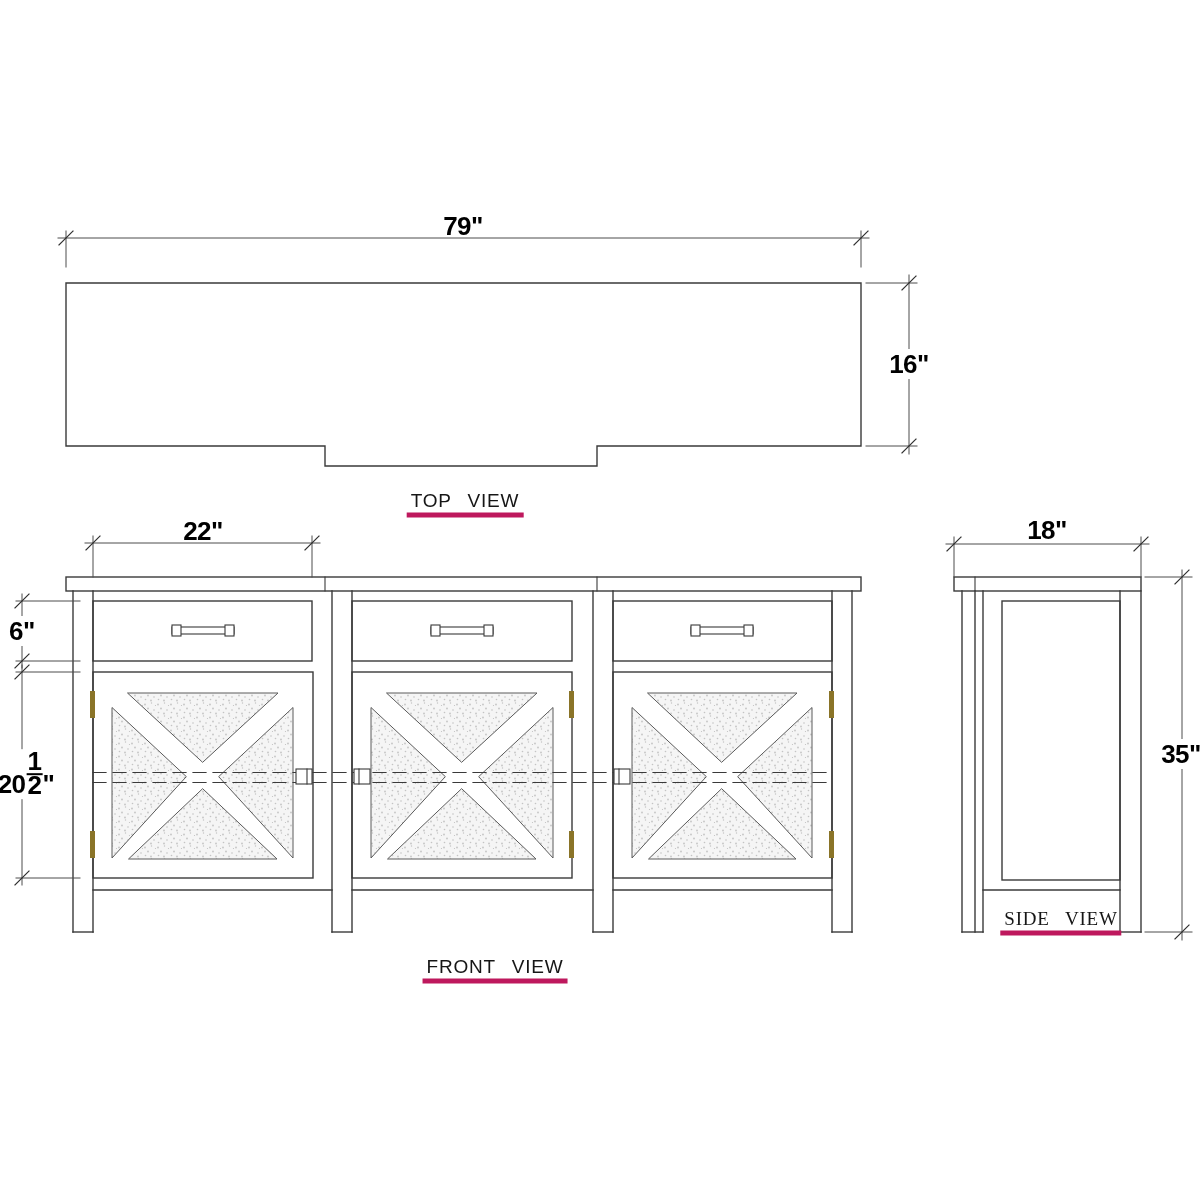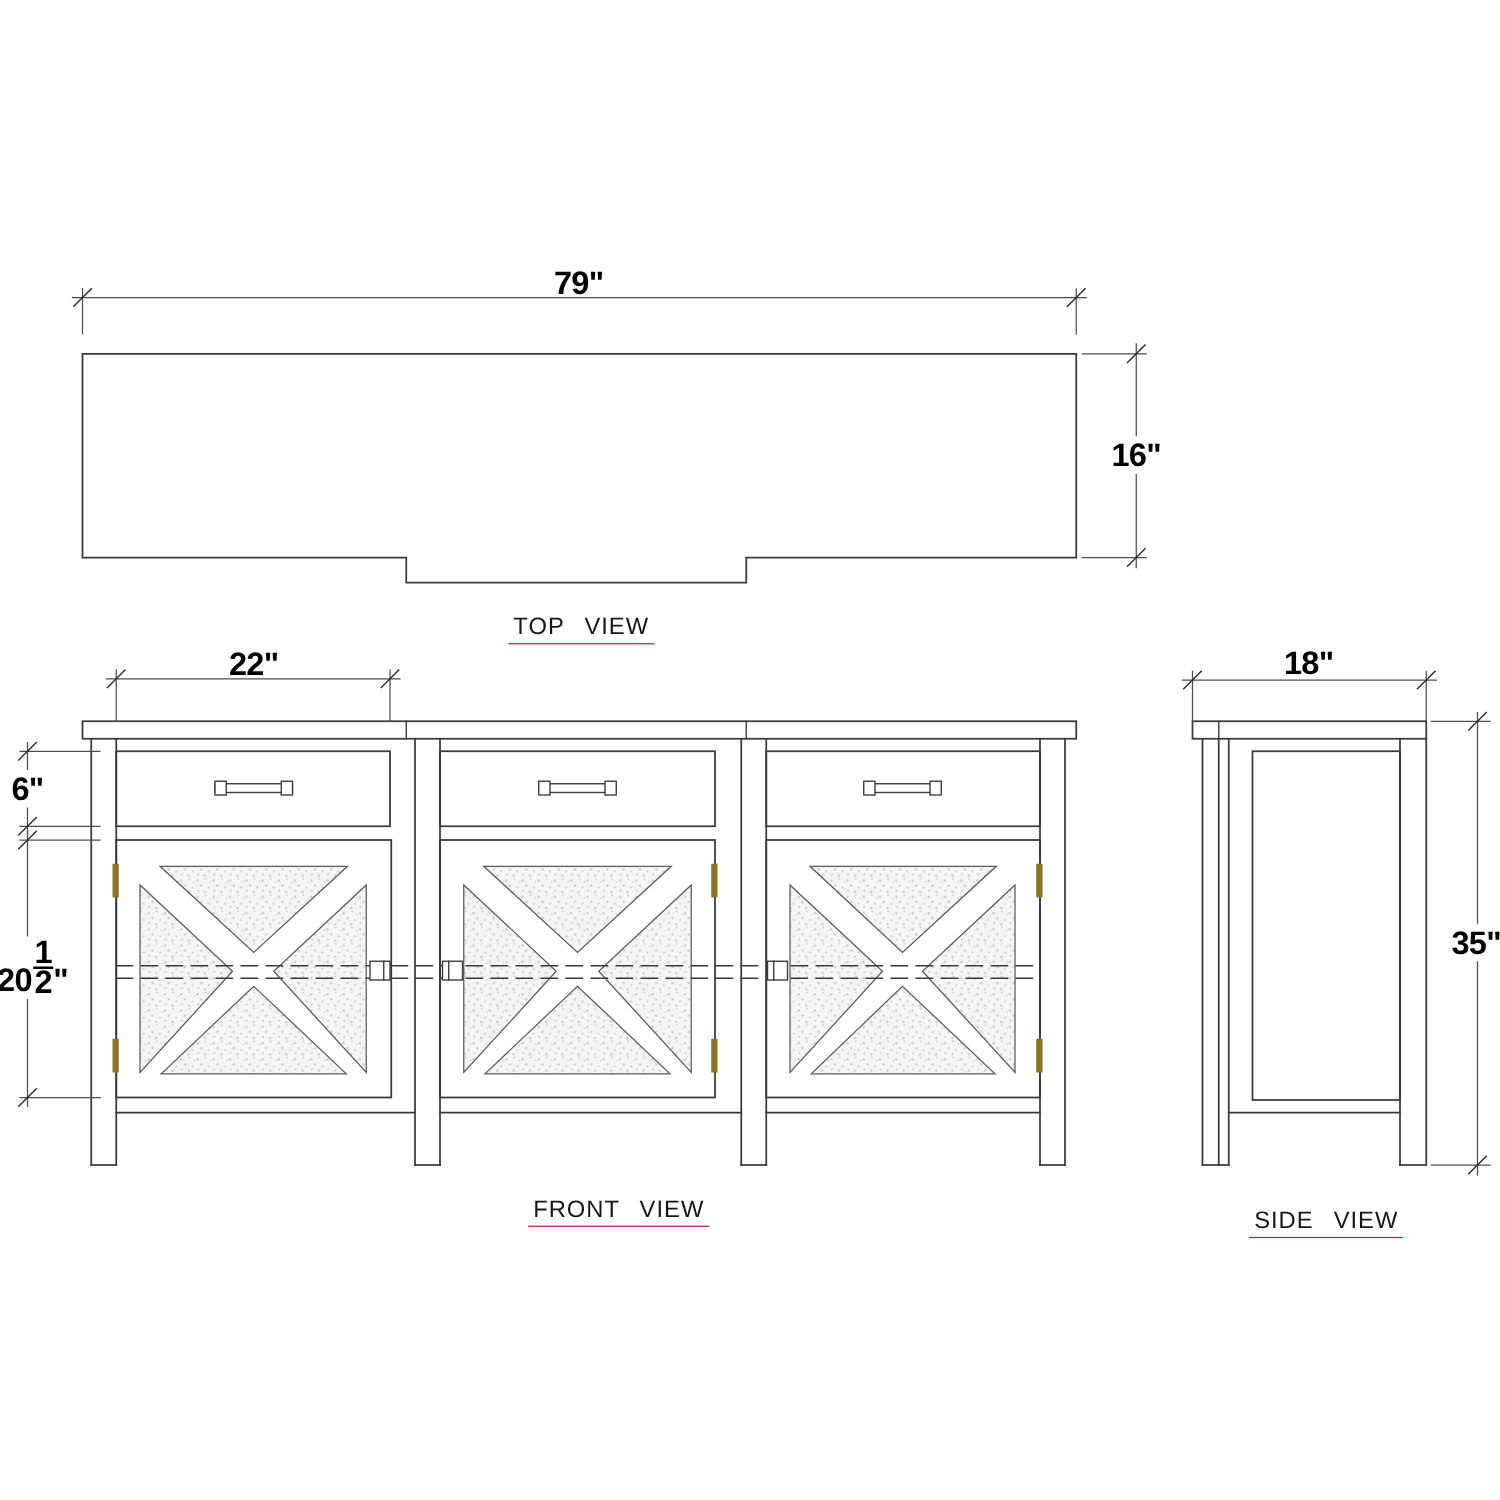--- a/index.html
+++ b/index.html
@@ -33,21 +33,21 @@
     letter-spacing:-0.5px;
     line-height:1;
   }
   .mask{background:#ffffff;padding:2px 3px;}
   .view-label{
     font-size:19px;
     font-weight:400;
     letter-spacing:0.8px;
     word-spacing:10px;
     color:#161616;
-    border-bottom:1px solid #be185d;
+    border-bottom:5px solid #be185d;
     padding:0 4px 3px 4px;
     line-height:1;
   }
   .frac-row{display:inline-flex;align-items:flex-end;}
   .frac{
     display:inline-flex;flex-direction:column;align-items:center;
     line-height:0.82;margin-left:1px;
   }
   .frac .num{border-bottom:2px solid #000;padding:0 1px 1px 1px;}
 </style>
@@ -251,15 +251,15 @@
       <span class="frac">
         <span class="num">1</span>
         <span class="den">2</span>
       </span>
       <span>"</span>
   </div>
   <div class="lbl view-label" style="left:467px;top:970px;margin-left:28px;">FRONT VIEW</div>
 
   <div class="lbl dim" style="left:1047px;top:530px;">18"</div>
   <div class="lbl dim mask" style="left:1181px;top:754px;">35"</div>
-  <div class="lbl view-label" style="left:1061px;top:979px;">SIDE VIEW</div>
+  <div class="lbl view-label" style="left:1061px;top:922px;font-family:Liberation Serif, serif;">SIDE VIEW</div>
 
 </div>
 
 </body></html>

